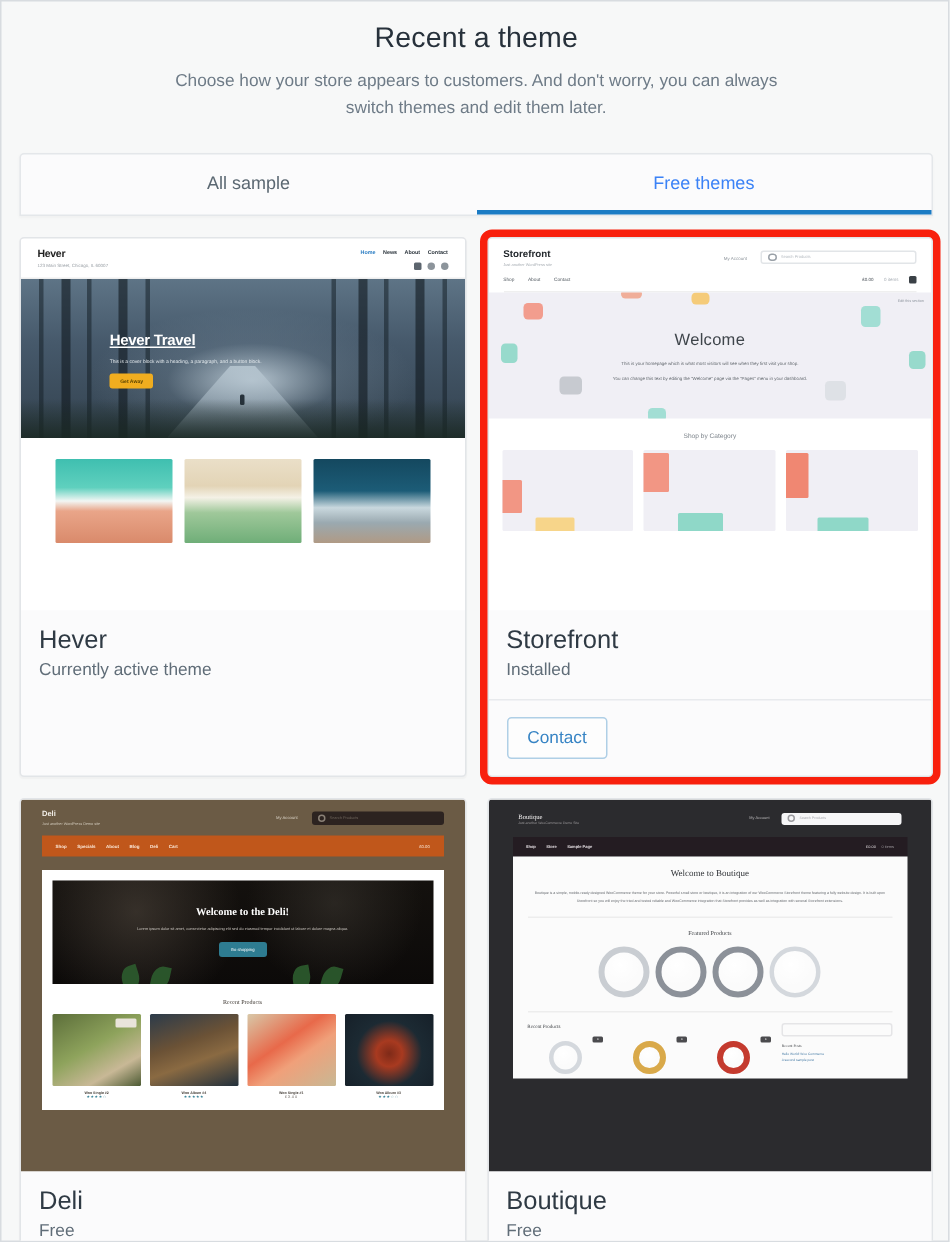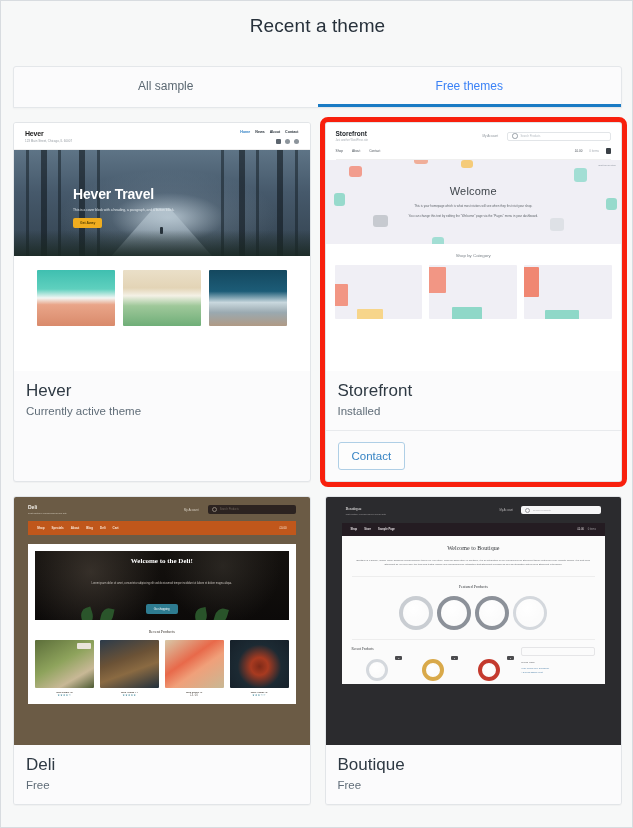--- a/index.html
+++ b/index.html
@@ -83,21 +83,21 @@
   .hv-hero .trunk.b{width:6px;background:rgba(18,26,33,.62);}
   .hv-hero .road{
     position:absolute;left:33%;right:33%;bottom:0;height:48px;
     background:linear-gradient(180deg,rgba(190,205,215,.75),rgba(120,138,152,.5));
     clip-path:polygon(42% 0,58% 0,100% 100%,0 100%);
   }
   .hv-hero .fig{position:absolute;left:49.4%;bottom:22px;width:3px;height:7px;background:#27323B;border-radius:1px;}
   .hv-hero .fl{position:absolute;left:0;right:0;bottom:0;height:26px;
     background:linear-gradient(180deg,rgba(34,48,42,0),rgba(26,40,34,.85));}
   .hv-htxt{position:absolute;left:20%;top:34%;}
-  .hv-h1{font-size:14px;font-weight:700;color:#fff;letter-spacing:-.2px;}
+  .hv-h1{font-size:10px;font-weight:700;color:#fff;letter-spacing:-.2px;text-decoration:underline;}
   .hv-p{font-size:3.3px;color:#E3E9ED;margin-top:6px;width:175px;}
   .hv-b{display:inline-block;margin-top:6px;background:#F0AD1F;color:#5A4300;
     font-size:3.4px;font-weight:700;padding:3px 7px;border-radius:2px;}
   .hv-gal{display:flex;gap:8px;padding:14px 22px;justify-content:center;background:#fff;}
   .hv-gal div{width:78px;height:56px;border-radius:1px;}
   .g1{background:
       linear-gradient(180deg,#3FBFB0 0%,#5FD0BE 34%,#F2F6F4 50%,#E9A589 62%,#D98A6B 100%);}
   .g2{background:
       linear-gradient(180deg,#EADFC8 0%,#E3D4B6 32%,#F4F1E6 46%,#9FC89A 64%,#6FAE78 100%);}
   .g3{background:
@@ -144,21 +144,21 @@
   .dl-bar{background:#C0571B;margin:0 14px;display:flex;justify-content:space-between;
     align-items:center;padding:5px 9px;}
   .dl-nav{display:flex;gap:7px;font-size:3px;font-weight:700;color:#FBE7D6;}
   .dl-right{font-size:2.8px;color:#FBE7D6;}
   .dl-body{background:#fff;margin:9px 14px 0;padding:7px;}
   .dl-hero{height:69px;background:
      radial-gradient(circle at 22% 30%,rgba(90,80,70,.5),rgba(0,0,0,0) 34%),
      radial-gradient(circle at 74% 22%,rgba(70,65,58,.45),rgba(0,0,0,0) 30%),
      linear-gradient(180deg,#14110E,#0C0A09);
      position:relative;display:flex;flex-direction:column;align-items:center;
-     justify-content:center;overflow:hidden;gap:11px;}
+     justify-content:center;overflow:hidden;}
   .dl-h1{font-family:"Liberation Serif","DejaVu Serif",serif;font-size:7px;
     font-weight:700;color:#fff;}
   .dl-p{font-size:2.6px;color:#C8C3BD;margin-top:6px;text-align:center;width:150px;line-height:1.7;}
   .dl-btn{margin-top:6px;background:#2E7C91;color:#fff;font-size:2.8px;padding:3px 8px;border-radius:2px;}
   .dl-leaf{position:absolute;bottom:-4px;width:12px;height:16px;background:#2C5C2E;
     border-radius:60% 0 60% 0;opacity:.9;}
   .dl-rp{text-align:center;font-family:"Liberation Serif",serif;font-size:4px;
     color:#3C3630;padding:9px 0 6px;}
   .dl-prods{display:flex;gap:6px;}
   .dl-prods .p{flex:1;}
@@ -209,20 +209,21 @@
   .bq-sl{font-size:2.6px;color:#4A4D51;font-family:"Liberation Serif",serif;margin-bottom:3px;}
   .bq-li{font-size:2.2px;color:#4C7FA8;line-height:1.8;}
 </style>
 </head>
 <body>
 
 <div class="page">
 
   <div class="hdr">
     <h1>Recent a theme</h1>
+    <p>Choose how your store appears to customers. And don't worry, you can always switch themes and edit them later.</p>
   </div>
 
   <div class="tabs">
     <div class="tab">All sample</div>
     <div class="tab active">Free themes</div>
   </div>
 
   <div class="grid">
 
     <div class="card">

